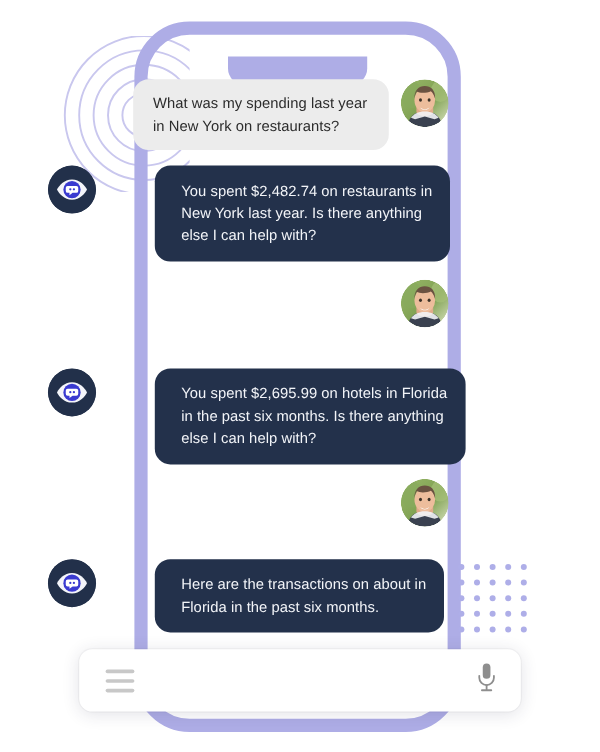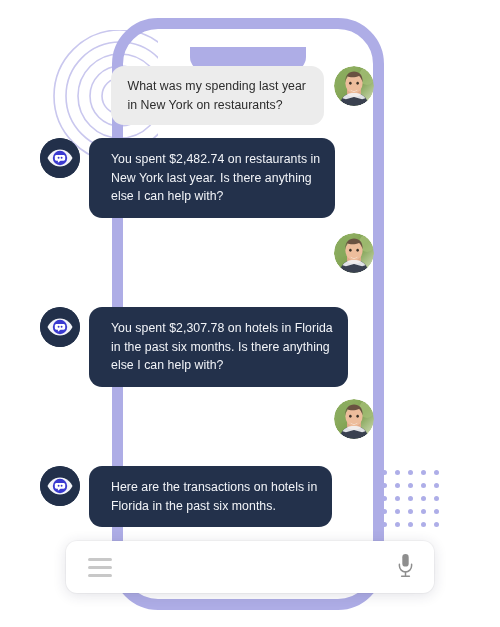--- a/index.html
+++ b/index.html
@@ -75,21 +75,21 @@
     top: 0;
     width: 412px;
     height: 627px;
   }
 
   .msg-row {
     position: absolute;
     display: flex;
     align-items: flex-start;
   }
-  .msg-row.bot { left: 40px; }
+  .msg-row.bot { left: 40px; gap: 40px; }
   .msg-row.user { right: 38px; flex-direction: row; }
 
   .bubble {
     box-sizing: border-box;
     font-size: 12.3px;
     line-height: 18.5px;
     letter-spacing: 0.05px;
     white-space: pre-line;
   }
   .bubble.bot {
@@ -286,21 +286,21 @@
       <div class="avatar bot-avatar">
         <svg width="40" height="40" viewBox="0 0 40 40" aria-hidden="true">
           <circle cx="20" cy="20" r="20" fill="#22304a"></circle>
           <path d="M20 11.5c6.5 0 11 5.2 12.5 8.5-1.5 3.3-6 8.5-12.5 8.5S9 23.3 7.5 20C9 16.7 13.5 11.5 20 11.5z" fill="#f4f5fa"></path>
           <circle cx="20" cy="20" r="7.2" fill="#3a3ad0"></circle>
           <path d="M16.4 16.9h7.2a1.6 1.6 0 0 1 1.6 1.6v2.6a1.6 1.6 0 0 1-1.6 1.6h-3.1l-2.6 2v-2h-1.5a1.6 1.6 0 0 1-1.6-1.6v-2.6a1.6 1.6 0 0 1 1.6-1.6z" fill="#ffffff"></path>
           <circle cx="18.6" cy="19.8" r=".95" fill="#3a3ad0"></circle>
           <circle cx="21.6" cy="19.8" r=".95" fill="#3a3ad0"></circle>
         </svg>
       </div>
-      <div class="bubble bot">You spent $2,307.78 on hotels in Florida
+      <div class="bubble bot">You spent $2,695.99 on hotels in Florida
 in the past six months. Is there anything
 else I can help with?</div>
     </div>
 
     <div class="msg-row user" style="top:399px;">
       <div class="avatar user-avatar">
         <div class="photo">
           <svg width="40" height="40" viewBox="0 0 40 40" aria-hidden="true">
             <g clip-path="url(#c1)">
               <rect width="40" height="40" fill="url(#bg1)"></rect>
@@ -324,21 +324,21 @@
       <div class="avatar bot-avatar">
         <svg width="40" height="40" viewBox="0 0 40 40" aria-hidden="true">
           <circle cx="20" cy="20" r="20" fill="#22304a"></circle>
           <path d="M20 11.5c6.5 0 11 5.2 12.5 8.5-1.5 3.3-6 8.5-12.5 8.5S9 23.3 7.5 20C9 16.7 13.5 11.5 20 11.5z" fill="#f4f5fa"></path>
           <circle cx="20" cy="20" r="7.2" fill="#3a3ad0"></circle>
           <path d="M16.4 16.9h7.2a1.6 1.6 0 0 1 1.6 1.6v2.6a1.6 1.6 0 0 1-1.6 1.6h-3.1l-2.6 2v-2h-1.5a1.6 1.6 0 0 1-1.6-1.6v-2.6a1.6 1.6 0 0 1 1.6-1.6z" fill="#ffffff"></path>
           <circle cx="18.6" cy="19.8" r=".95" fill="#3a3ad0"></circle>
           <circle cx="21.6" cy="19.8" r=".95" fill="#3a3ad0"></circle>
         </svg>
       </div>
-      <div class="bubble bot">Here are the transactions on hotels in
+      <div class="bubble bot">Here are the transactions on about in
 Florida in the past six months.</div>
     </div>
 
   </div>
 
   <div class="input-bar">
     <div class="menu-icon">
       <span></span>
         <span></span>
         <span></span>

